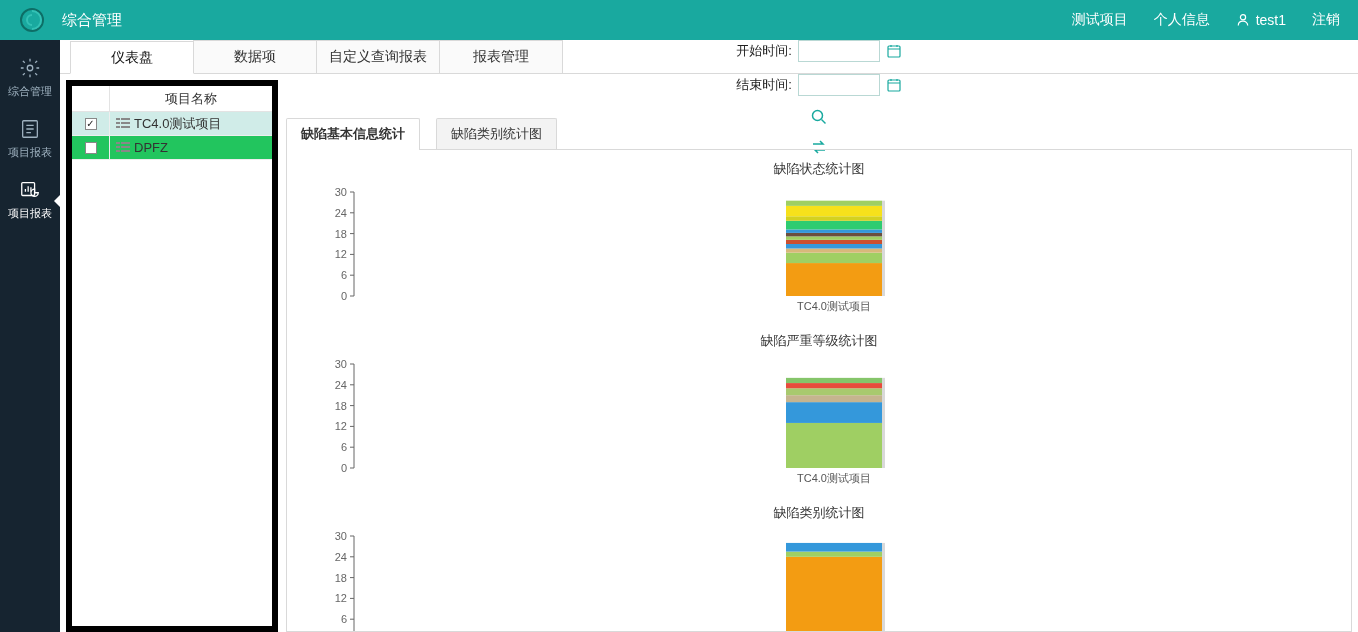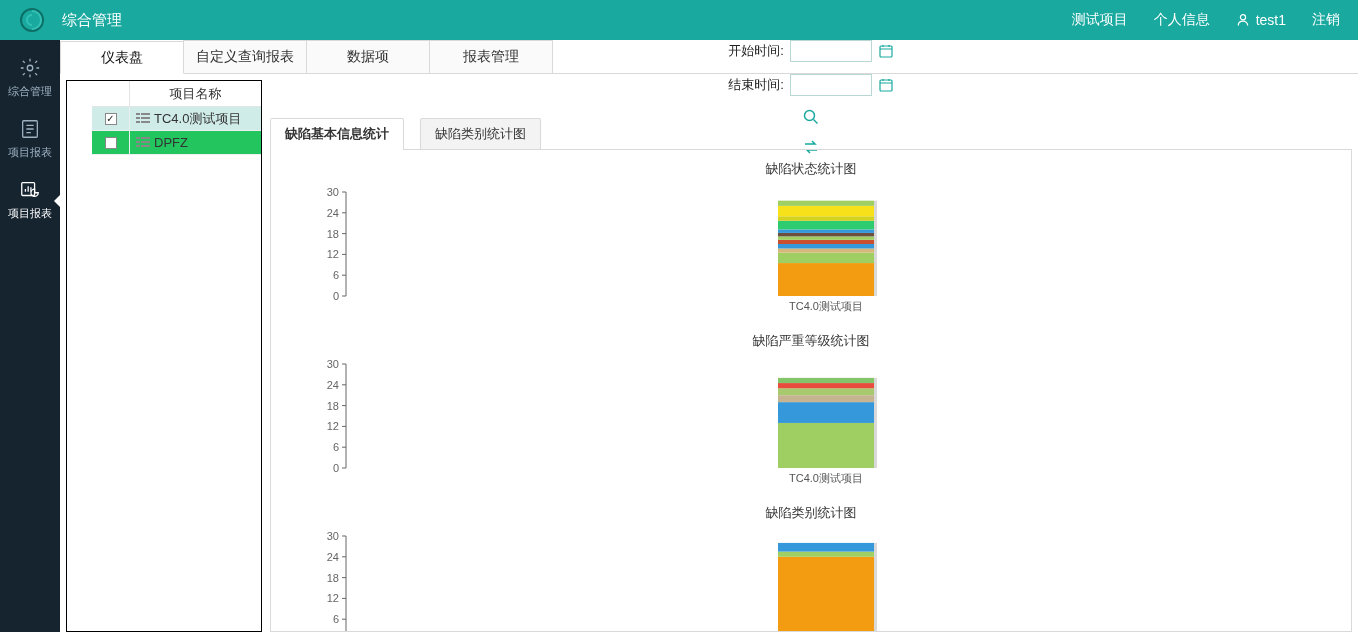--- a/index.html
+++ b/index.html
@@ -19,26 +19,26 @@
   
   .leftnav { width:60px; background:#162430; color:#9fb2c0; display:flex; flex-direction:column; align-items:center; padding-top:8px; }
   .nav-item { width:100%; padding:8px 0 10px 0; display:flex; flex-direction:column; align-items:center; cursor:pointer; position:relative; }
   .nav-item .icon { width:24px; height:24px; display:flex; align-items:center; justify-content:center; }
   .nav-item .lbl { font-size:11px; margin-top:4px; text-align:center; }
   .nav-item.active { color:#fff; }
   .nav-item.active::after { content:""; position:absolute; right:-1px; top:50%; transform:translateY(-50%); width:0; height:0; border-top:7px solid transparent; border-bottom:7px solid transparent; border-right:7px solid #fff; }
   
   .main { flex:1; display:flex; flex-direction:column; min-width:0; }
   
-  .mtabs { height:34px; border-bottom:1px solid #d9d9d9; display:flex; align-items:flex-end; }
+  .mtabs { height:34px; border-bottom:1px solid #d9d9d9; display:flex; align-items:flex-end; padding-left:10px; }
   .mtab { min-width:124px; height:33px; display:flex; align-items:center; justify-content:center; border:1px solid #d9d9d9; border-bottom:none; margin-right:-1px; background:#fafafa; font-size:14px; cursor:pointer; }
   .mtab.active { background:#fff; border-bottom:1px solid #fff; margin-bottom:-1px; color:#111; }
   
   .dash { flex:1; display:flex; min-height:0; padding:6px 0 0 6px; }
-  .proj-panel { width:196px; border:1px solid #000000; display:flex; flex-direction:column;padding-left:25px; }
+  .proj-panel { width:212px; border:6px solid #000000; display:flex; flex-direction:column; }
   .proj-head { display:flex; height:26px; border-bottom:1px solid #e3e3e3; }
   .proj-h-chk { width:38px; border-right:1px solid #e3e3e3; }
   .proj-h-name { flex:1; display:flex; align-items:center; justify-content:center; font-size:13px; }
   .proj-rows { flex:1; overflow:auto; }
   .proj-row { display:flex; height:24px; align-items:center; border-bottom:1px solid #eee; }
   .proj-row.alt { background:#22c55e; }
   .proj-row.sel { background:#d0ece8; }
   .proj-r-chk { width:38px; display:flex; align-items:center; justify-content:center; border-right:1px solid #eee; height:100%; }
   .chk { width:12px; height:12px; border:1px solid #888; display:inline-flex; align-items:center; justify-content:center; background:#fff; font-size:10px; line-height:1; color:#222; }
   .chk.on::before { content:"✓"; }
@@ -128,22 +128,22 @@
               <path d="M17 11a4 4 0 1 0 4 4h-4z"></path>
             </svg>
           </span>
           <span class="lbl">项目报表</span>
         </div>
       </div>
 
     <div class="main">
       <div class="mtabs" id="mtabs">
           <div class="mtab active">仪表盘</div>
+          <div class="mtab">数据项</div>
           <div class="mtab">自定义查询报表</div>
-          <div class="mtab">数据项</div>
           <div class="mtab">报表管理</div>
         </div>
 
       <div class="dash">
         <div class="proj-panel">
           <div class="proj-head">
             <div class="proj-h-chk"></div>
             <div class="proj-h-name">项目名称</div>
           </div>
           <div class="proj-rows" id="projrows">

